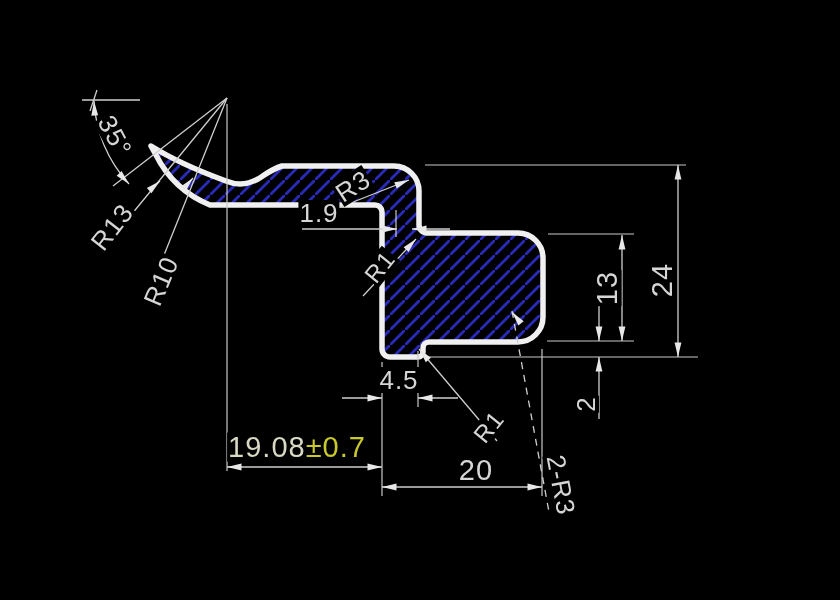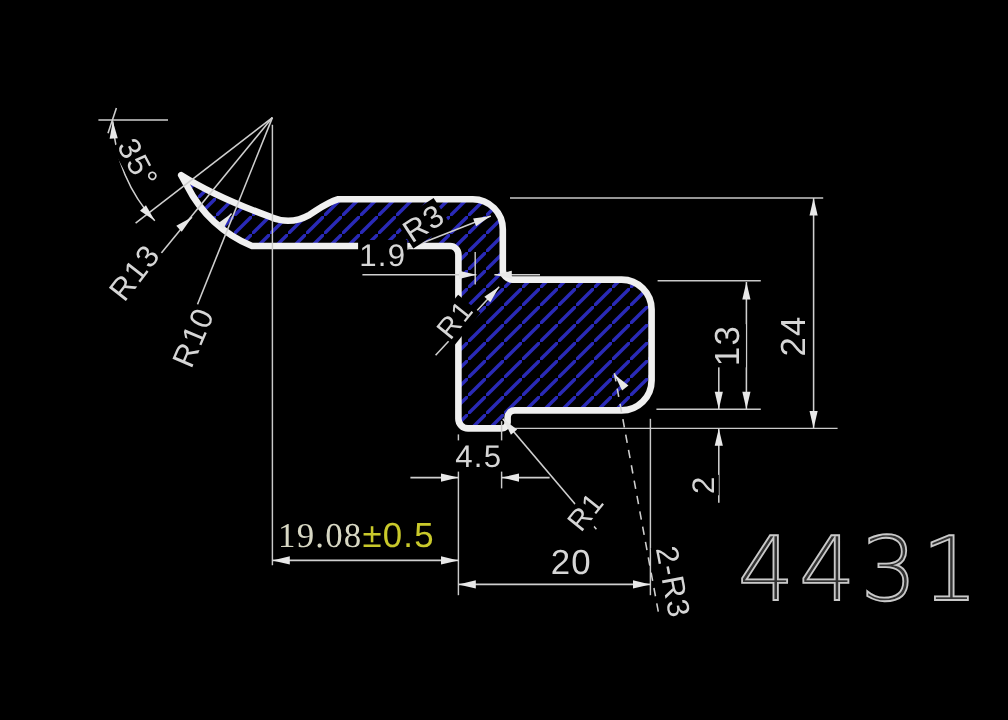--- a/index.html
+++ b/index.html
@@ -9,21 +9,21 @@
   }
   #canvas svg { position:absolute; left:0; top:0; }
   .lbl {
     position:absolute; color:#d6d6d6; background:#000;
     font-family:"Liberation Sans", sans-serif; font-size:26px; line-height:1;
     letter-spacing:1px; white-space:nowrap; padding:0 1px;
     transform: translate(-50%,-50%) rotate(var(--r,0deg));
   }
   .lbl.big { font-size:29px; }
   .lbl.tolpair span.tol { color:#c9c92b; }
-  .lbl.tolpair span.nom { color:#d8d8c4;font-family:Liberation Serif, serif; }
+  .lbl.tolpair span.nom { color:#d8d8c4; }
   #part-number {
     position:absolute; color: rgba(201,201,201,0.25);
     -webkit-text-stroke: 1.5px #c9c9c9;
     font-family:"DejaVu Sans", "Liberation Sans", sans-serif;
     font-size:74px; font-weight:200; letter-spacing:4px; line-height:1;
     transform: translate(-50%,-50%);
   }
 </style>
 </head>
 <body>
@@ -119,23 +119,22 @@
   <div class="lbl" style="left:380px; top:267px; --r:-51deg; font-size:24px;">R1</div>
 
   <div class="lbl big" style="left:607px; top:288px; --r:-90deg;">13</div>
 
   <div class="lbl big" style="left:662px; top:280px; --r:-90deg;">24</div>
 
   <div class="lbl" style="left:399px; top:380px;text-align:right;">4.5</div>
 
   <div class="lbl" style="left:586px; top:404px; --r:-90deg;">2</div>
 
-  <div class="lbl big tolpair" style="left:297px; top:447px;"><span class="nom">19.08</span><span class="tol">±0.5</span></div>
+  <div class="lbl big tolpair" style="left:297px; top:447px;"><span class="nom">19.08</span><span class="tol">±0.7</span></div>
 
   <div class="lbl big" style="left:460px; top:470px;margin-left:16px;">20</div>
 
   <div class="lbl" style="left:489px; top:427px; --r:-51deg; font-size:24px;">R1</div>
 
   <div class="lbl" style="left:561px; top:485px; --r:79deg;">2-R3</div>
 
-  <div id="part-number" style="left:717px; top:475px;">4431</div>
 
 </div>
 
 </body></html>

